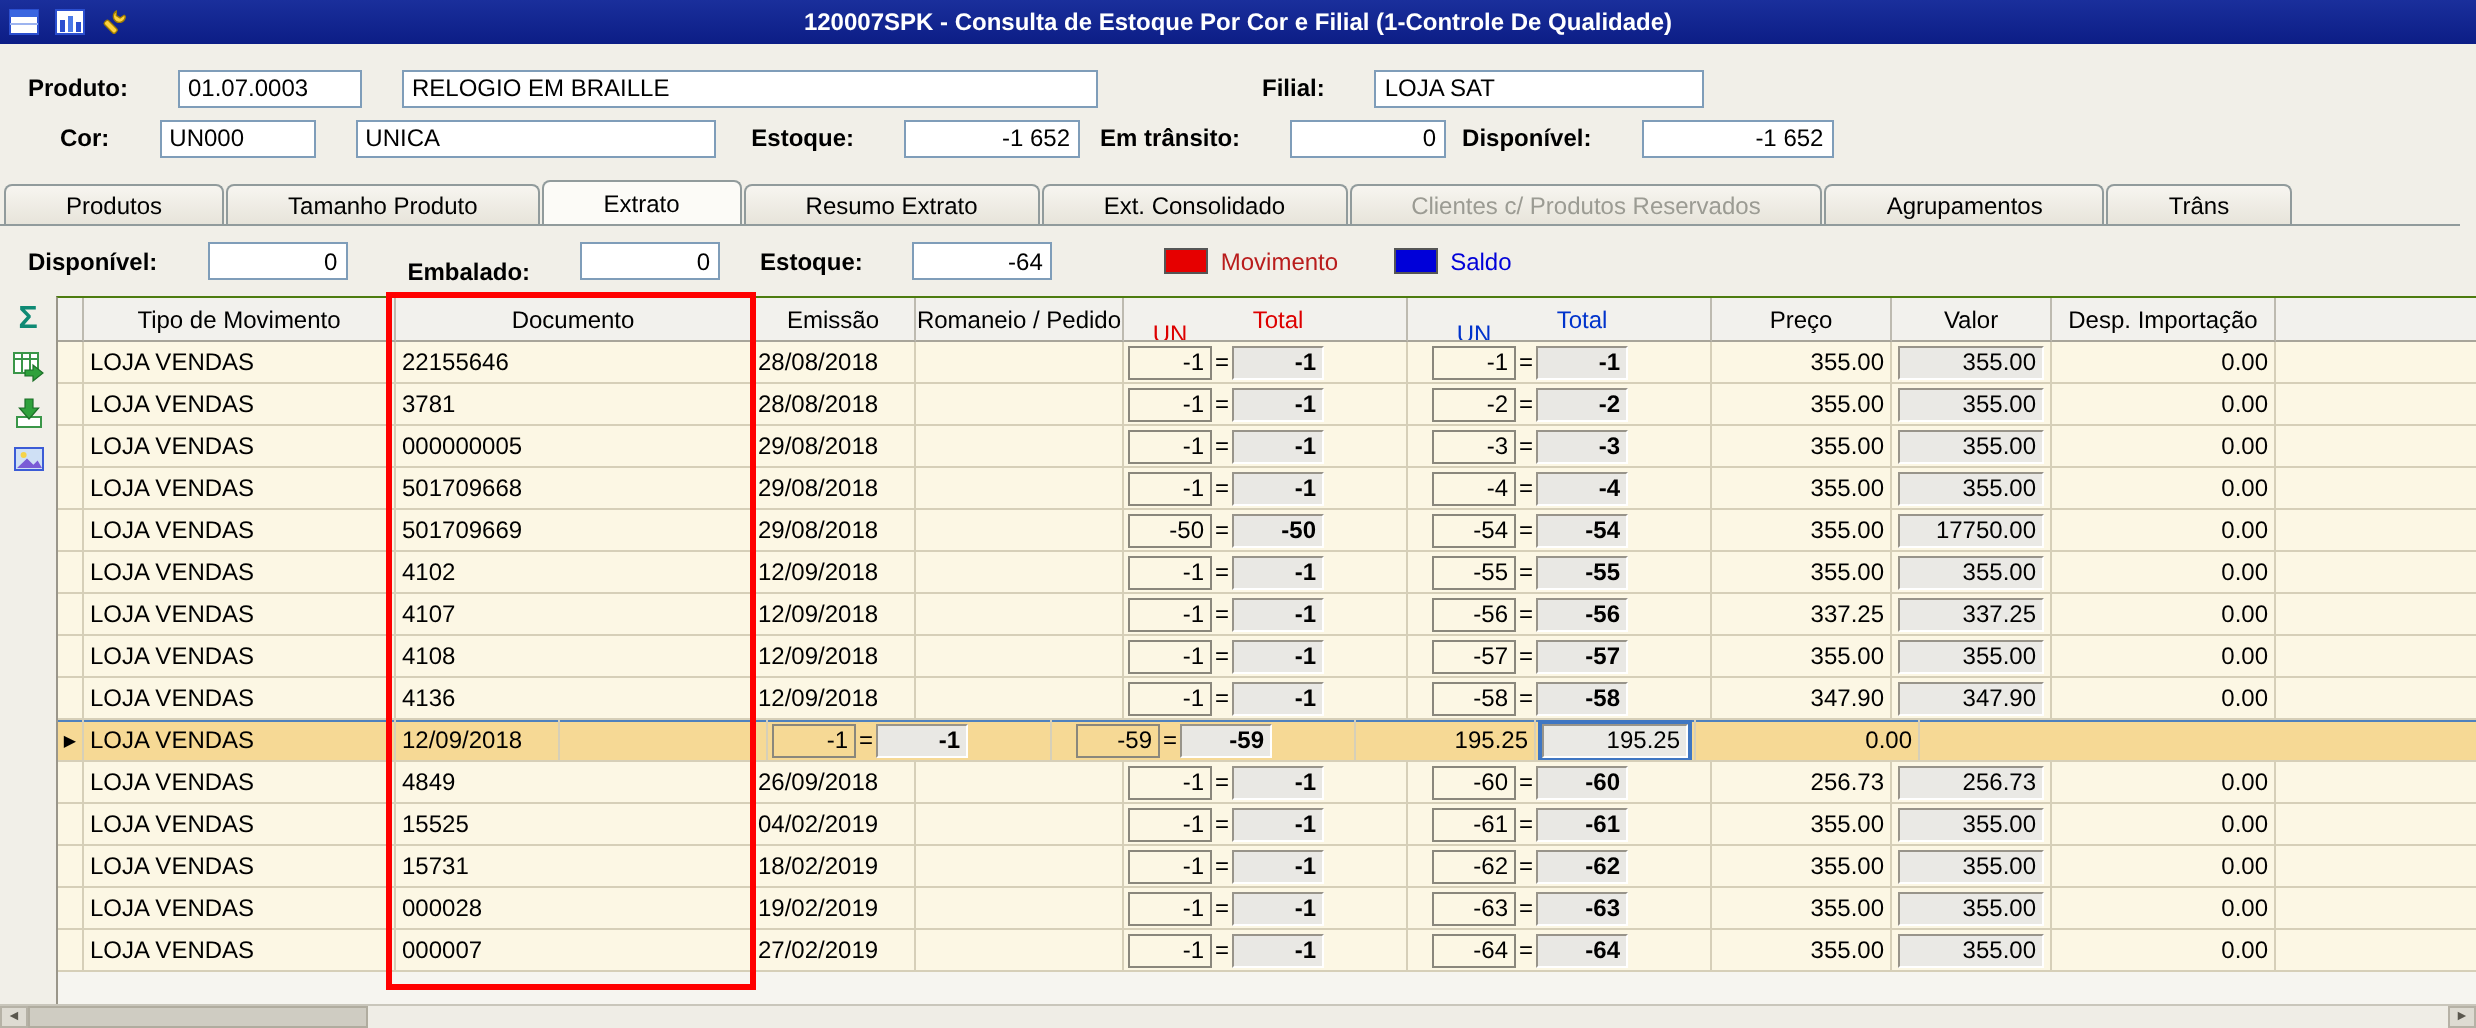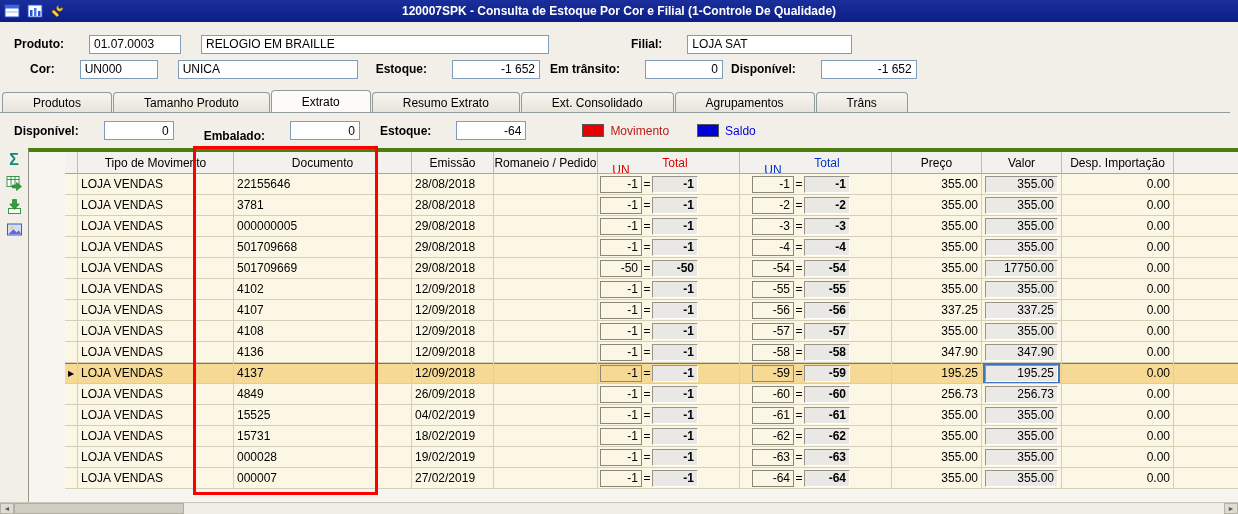--- a/index.html
+++ b/index.html
@@ -52,21 +52,21 @@
   
   .grid-area { position:relative; height:354px; width:1238px; }
   .side-toolbar {
     position:absolute; left:1px; top:3px; width:26px;
     display:flex; flex-direction:column; align-items:center; gap:5px;
   }
   .tool { width:18px; height:18px; display:flex; align-items:center; justify-content:center; cursor:pointer; }
   .sigma { color:#0f8a74; font-weight:bold; font-size:16px; line-height:16px; }
   .grid {
     position:absolute; left:28px; top:0; right:0; bottom:0;
-    background:#f6f5f0; border-top:4px solid #4d7c0f; border-left:1px solid #9a968a; overflow:hidden;padding-left:36px;
+    background:#f6f5f0; border-top:1px solid #4d7c0f; border-left:1px solid #9a968a; overflow:hidden;
   }
   .ghead { display:flex; height:22px; background:#f2f1ed; }
   .hcell {
     border-right:1px solid #bdbab0; border-bottom:1px solid #a8a59a;
     display:flex; align-items:center; justify-content:center; overflow:hidden; background:#f2f1ed;
   }
   .hgroup { justify-content:flex-start; padding-left:4px; }
   .hun { width:42px; text-align:center;margin-top:15px; }
   .heq { width:10px; }
   .htot { width:46px; text-align:center; }
@@ -167,20 +167,21 @@
     <span class="field num" style="width:96px;">-1 652</span>
   </div>
 </div>
 
 <div class="tabbar" id="tabbar">
     <div class="tab">Produtos</div>
     <div class="tab">Tamanho Produto</div>
     <div class="tab active">Extrato</div>
     <div class="tab">Resumo Extrato</div>
     <div class="tab">Ext. Consolidado</div>
+    <div class="tab disabled">Clientes c/ Produtos Reservados</div>
     <div class="tab">Agrupamentos</div>
     <div class="tab">Trâns</div>
   </div>
 
 <div class="summary">
   <span class="lbl">Disponível:</span>
   <span class="field num">0</span>
   <span class="lbl" style="margin-left:30px;margin-top:11px;">Embalado:</span>
   <span class="field num">0</span>
   <span class="lbl" style="margin-left:20px;">Estoque:</span>
@@ -444,21 +445,20 @@
           <div class="cell c-preco">347.90</div>
           <div class="cell c-valor">
             <span class="valbox">347.90</span>
           </div>
           <div class="cell c-desp">0.00</div>
           <div class="cell c-fill"></div>
         </div>
         <div class="grow sel">
           <div class="cell c-marker">▶</div>
           <div class="cell c-tipo">LOJA VENDAS</div>
-          <div class="cell c-doc">4137</div>
           <div class="cell c-emissao">12/09/2018</div>
           <div class="cell c-rom"></div>
           <div class="cell c-mov">
             <span class="unbox">-1</span>
             <span class="eq">=</span>
             <span class="totbox">-1</span>
           </div>
           <div class="cell c-saldo">
             <span class="unbox">-59</span>
             <span class="eq">=</span>

